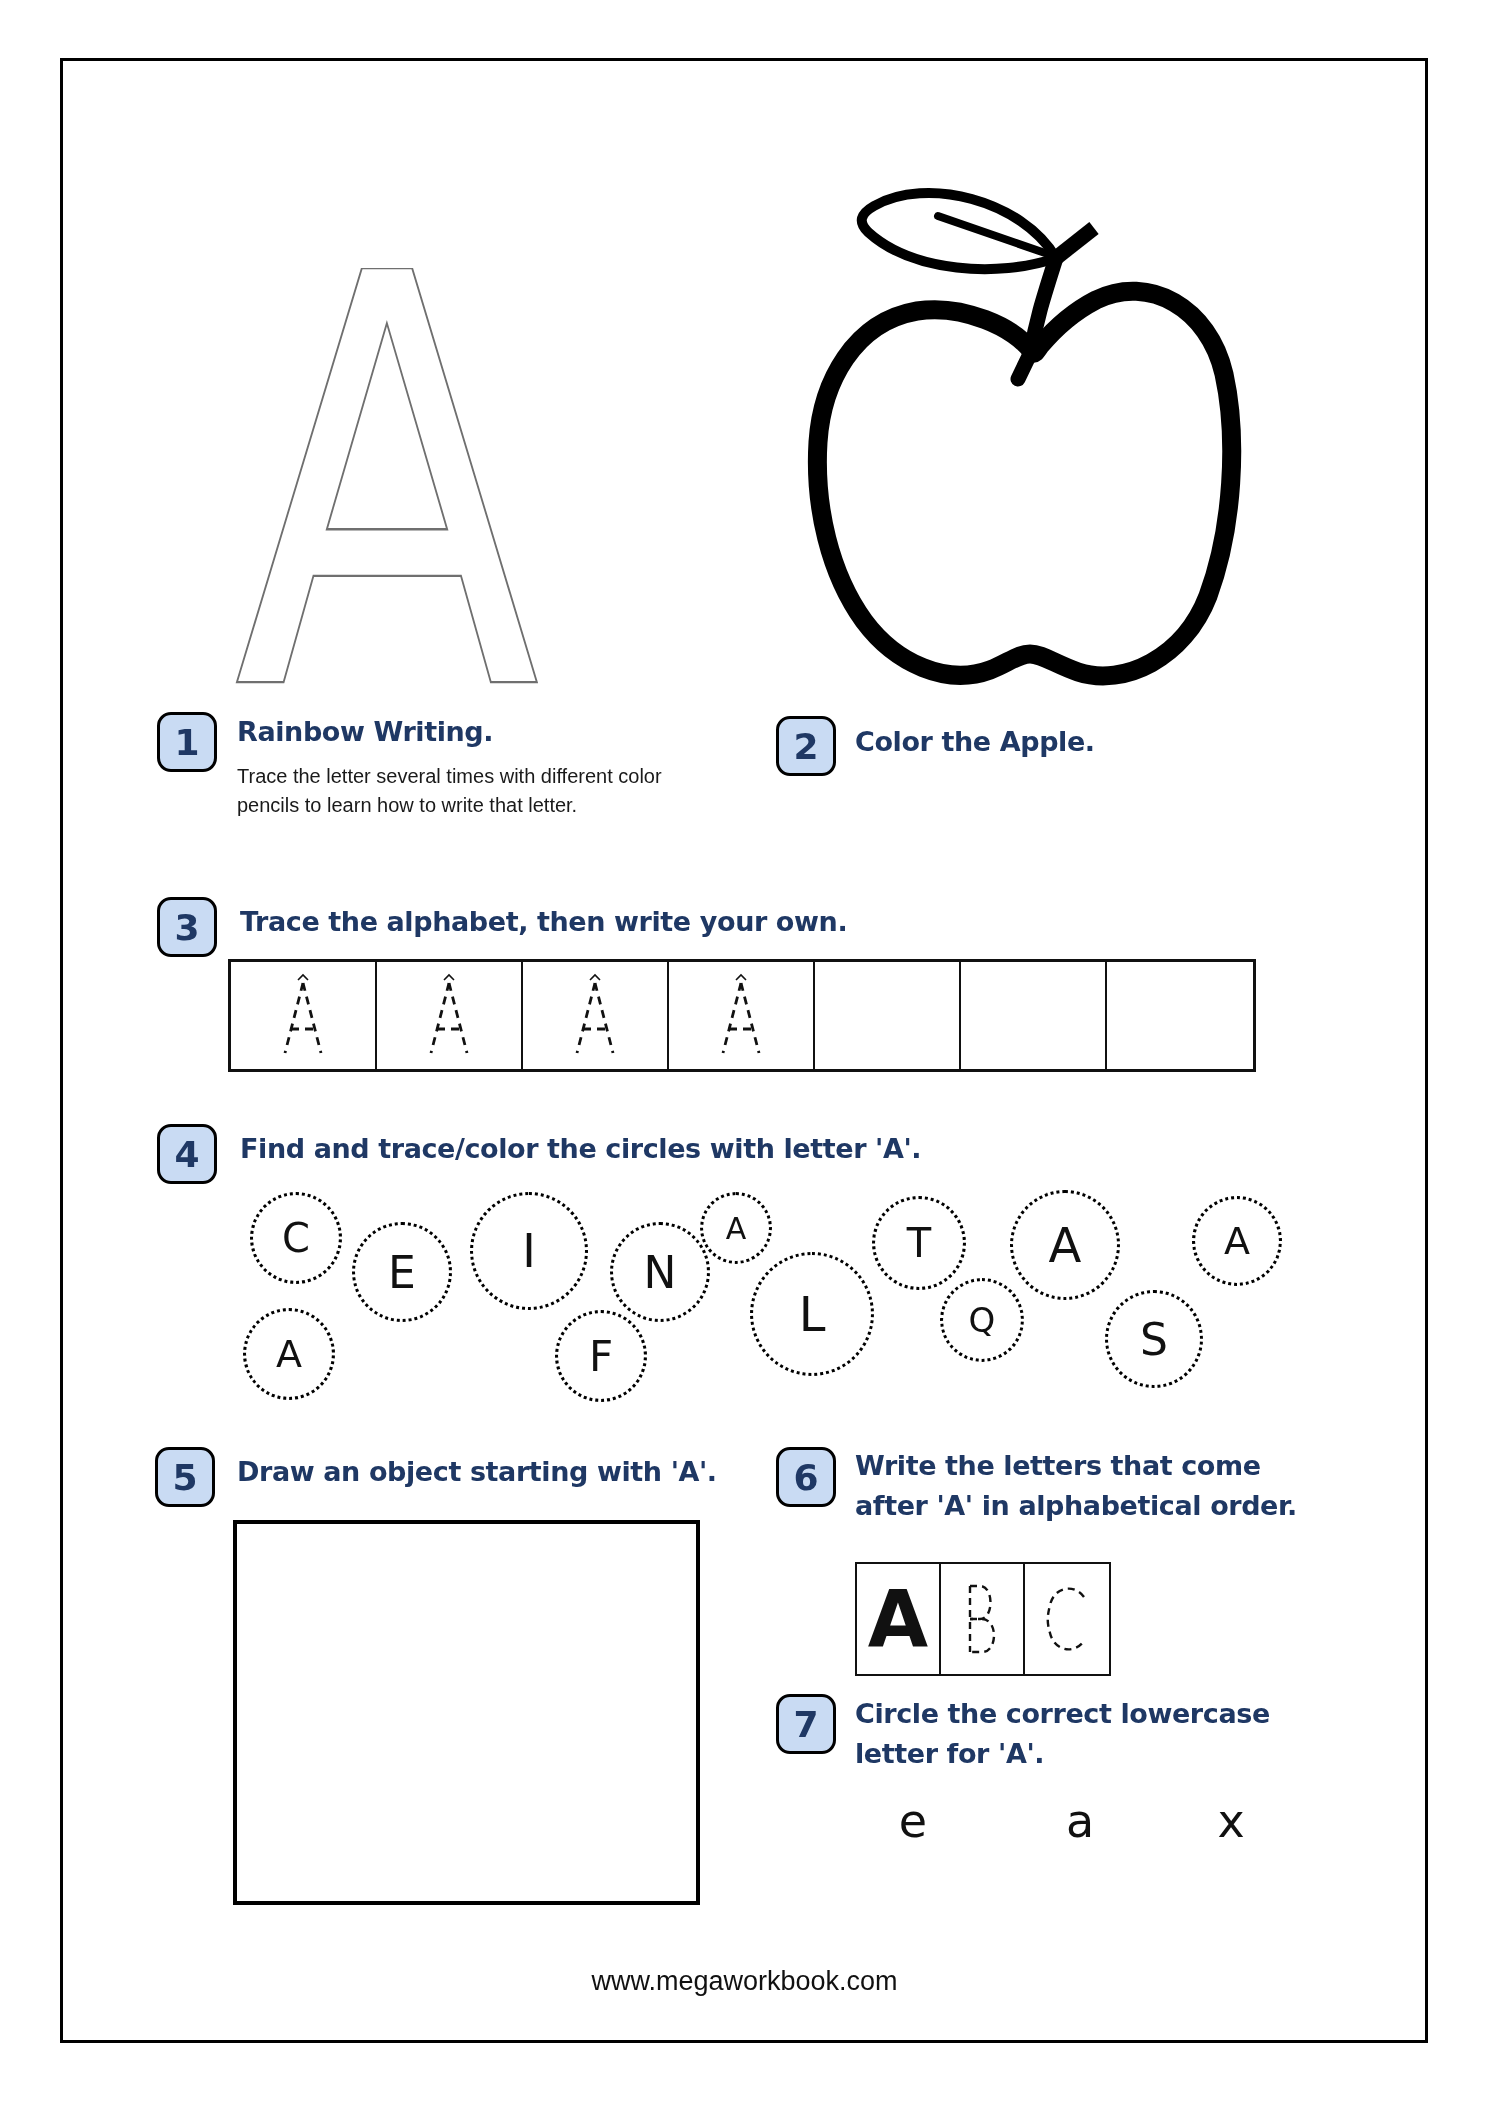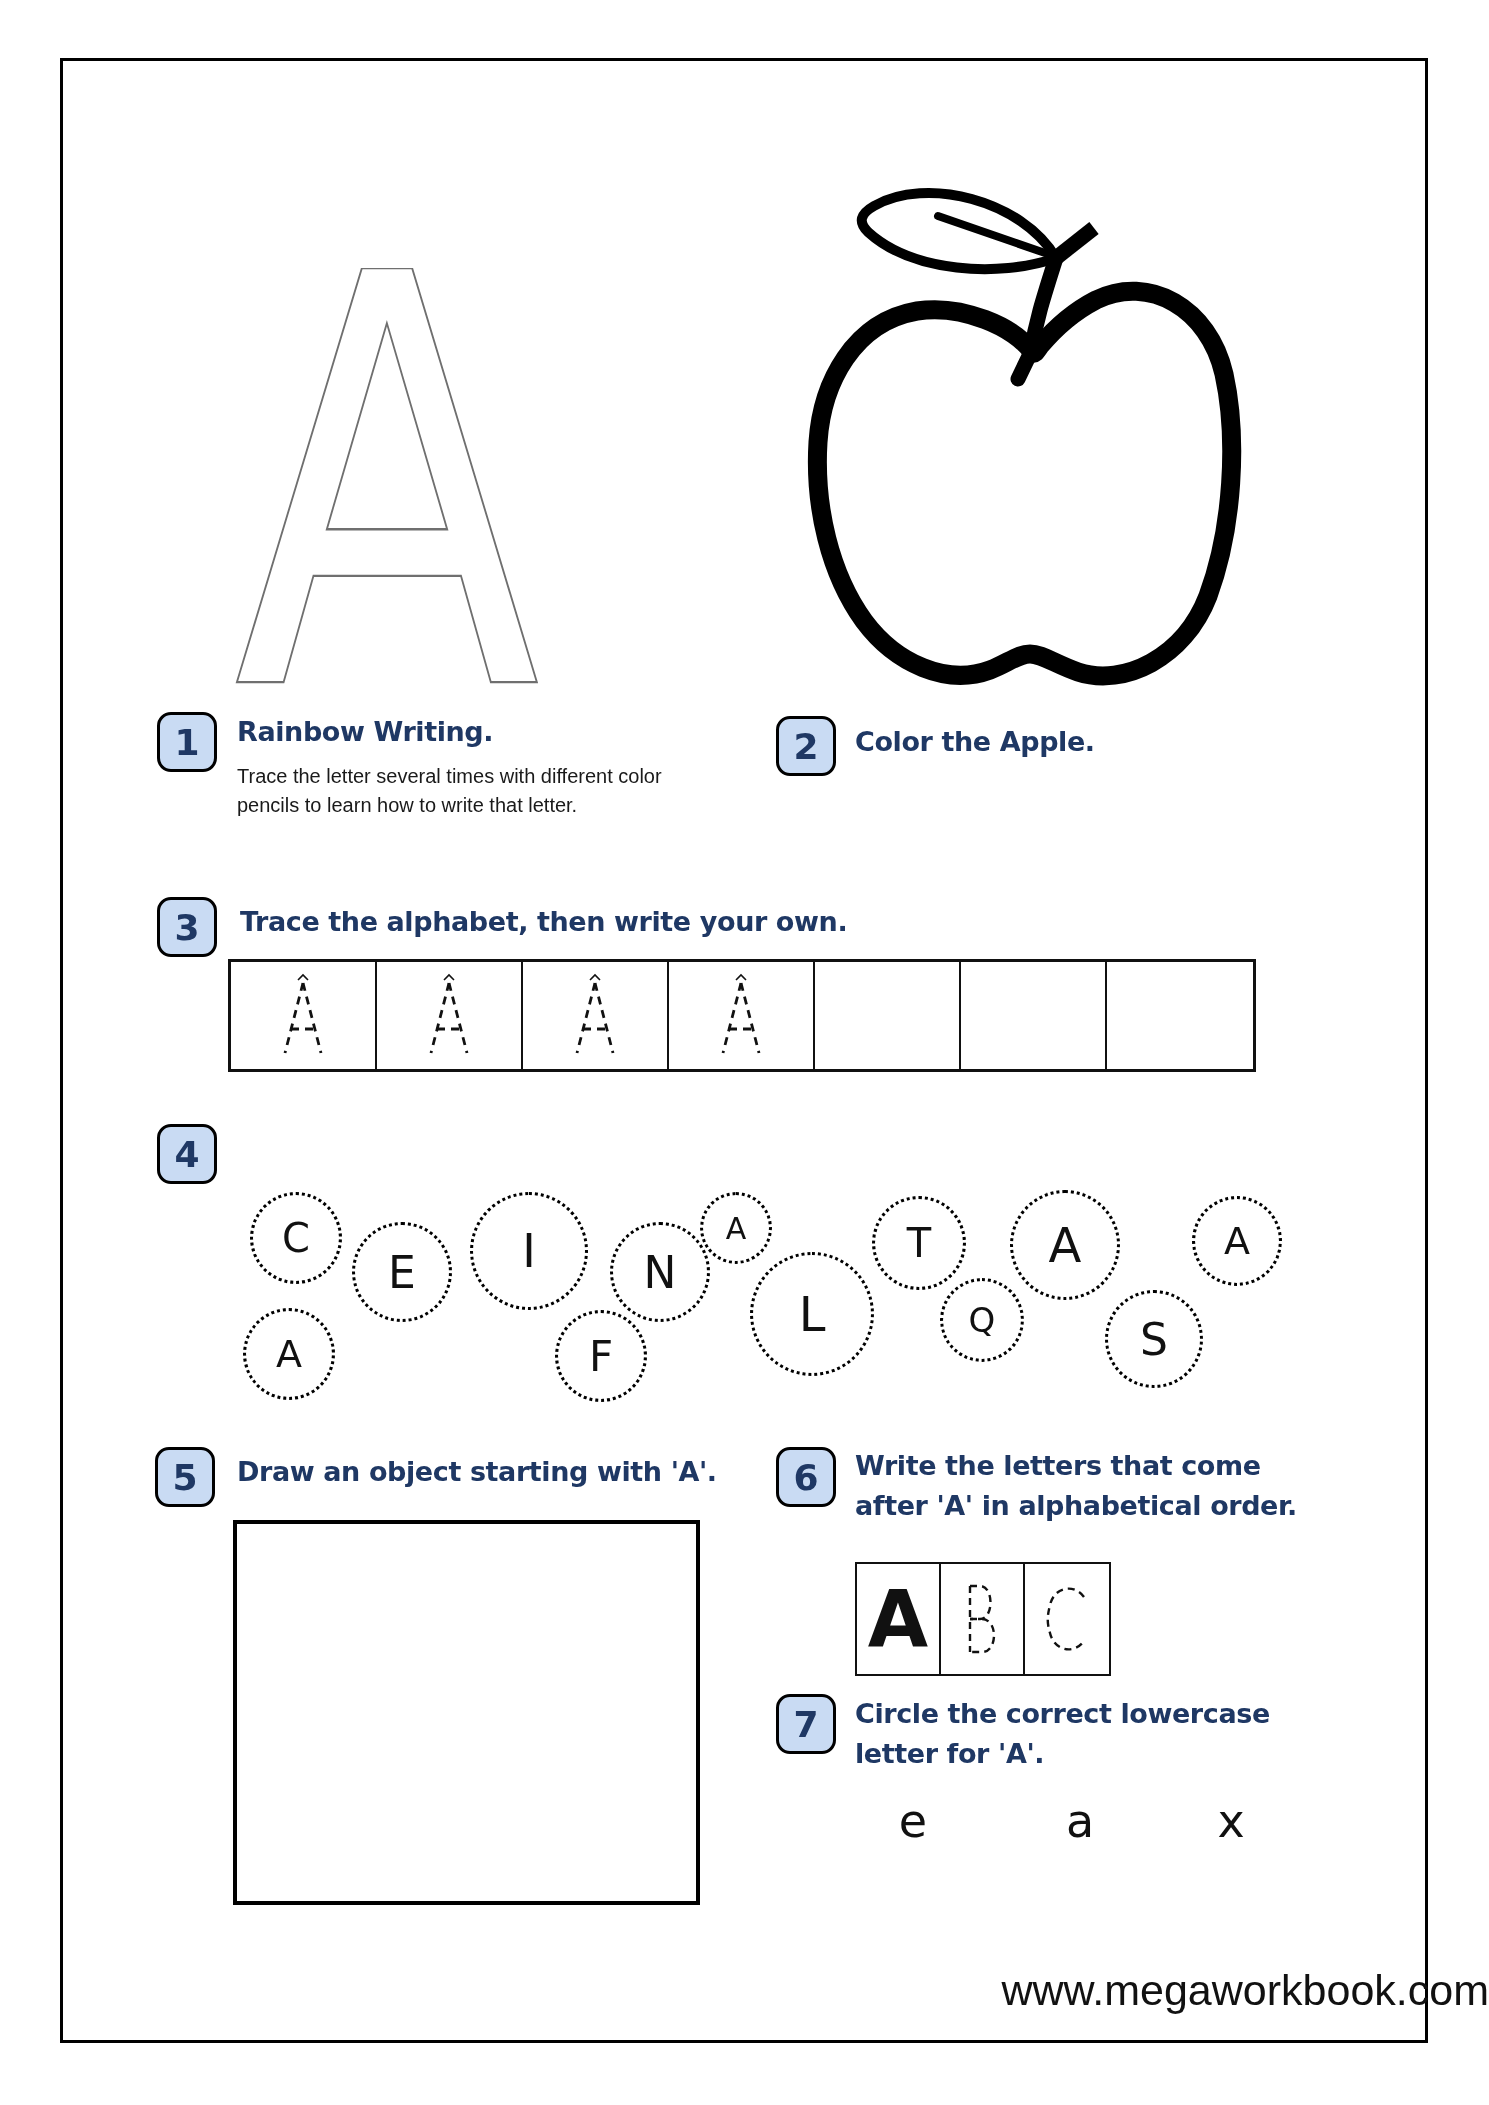--- a/index.html
+++ b/index.html
@@ -57,22 +57,22 @@
     width:84px; height:110px; border-right:2px solid #111;
     display:flex; align-items:center; justify-content:center; box-sizing:border-box;
   }
   .answer-cell:last-child { border-right:none; }
   .solid-letter { font-size:78px; font-weight:bold; color:#111; line-height:1; }
   .option-letter {
     position:absolute; width:70px; text-align:center;
     font-size:46px; color:#111; line-height:1;
   }
   .footer {
-    position:absolute; left:0; top:1966px; width:100%; text-align:right;
-    font-family:"Liberation Sans", sans-serif; font-size:43px; color:#111;
+    position:absolute; left:0; top:1966px; width:100%; text-align:center;
+    font-family:"Liberation Sans", sans-serif; font-size:27px; color:#111;
   }
 </style>
 </head>
 <body>
 
 <div class="page">
   <div class="frame"></div>
 
   <svg class="big-letter-svg" width="314" height="417" viewBox="0 0 400 420" preserveAspectRatio="none">
     <text x="200" y="417" text-anchor="middle" font-family="DejaVu Sans" font-size="572" fill="#ffffff" stroke="#6f6f6f" stroke-width="2.3">A</text>
@@ -131,20 +131,21 @@
     <path d="M27,10 L45,80" fill="none" stroke="#111" stroke-width="2.8" stroke-dasharray="8 6"></path>
     <path d="M15,56 L39,56" fill="none" stroke="#111" stroke-width="2.8" stroke-dasharray="8 6"></path>
   </svg>
 </div>
       <div class="trace-cell"></div>
       <div class="trace-cell"></div>
       <div class="trace-cell"></div>
     </div>
 
   <div class="badge" style="left:157px; top:1124px;">4</div>
+  <div class="heading" style="left:240px; top:1133px;">Find and trace/color the circles with letter 'A'.</div>
 
   <div class="letter-circle" style="left:250px; top:1192px; width:92px;  height:92px;  font-size:40px;">
       <span>C</span>
     </div>
   <div class="letter-circle" style="left:243px; top:1308px; width:92px;  height:92px;  font-size:38px;">
       <span>A</span>
     </div>
   <div class="letter-circle" style="left:352px; top:1222px; width:100px; height:100px; font-size:44px;">
       <span>E</span>
     </div>

